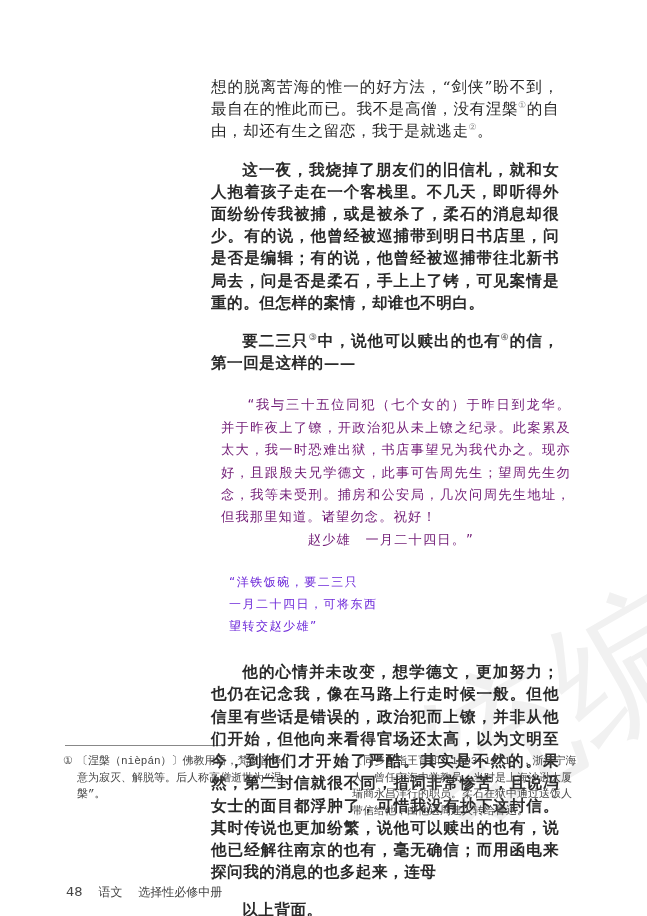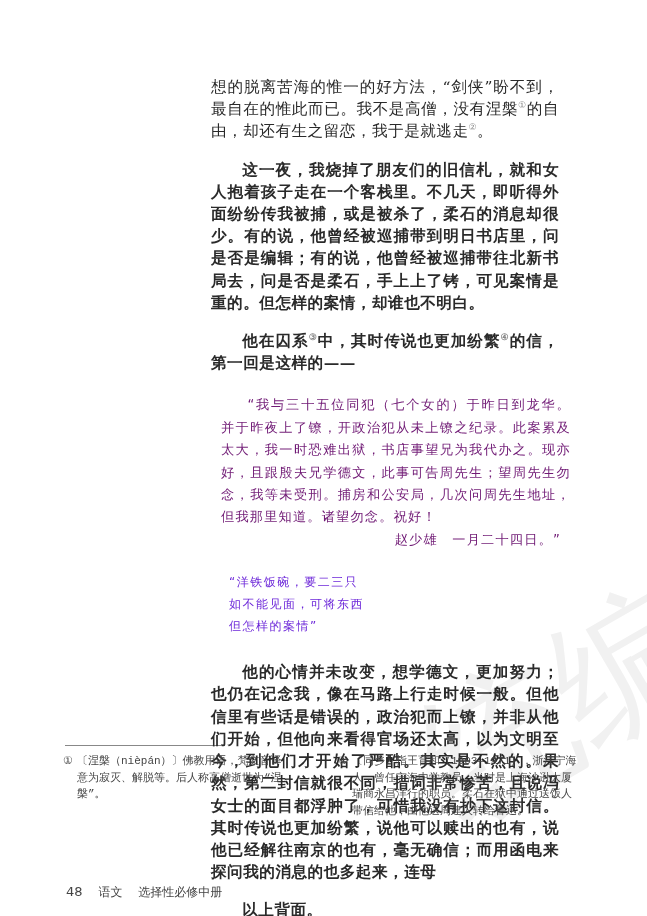--- a/index.html
+++ b/index.html
@@ -22,21 +22,21 @@
   }
   .main p { margin: 16px; }
   .indent { text-indent: 2em; font-weight: bold; }
   sup.fn { font-size: 9px; color: #888; vertical-align: 6px; line-height: 0; }
   .letter {
     margin: 20px 0 20px 26px; width: 350px;
     font-family: "DejaVu Sans", sans-serif; font-size: 13.2px;
     line-height: 22.4px; letter-spacing: 1.2px; color: #701a75;
   }
   .letter p { margin: 0; text-indent: 2em; }
-  .letter .sign { text-align: right; text-indent: 0; padding-right: 10px; }
+  .letter .sign { text-align: center; text-indent: 0; padding-right: 10px; }
   .note-heading { margin: 0; }
   .poem {
     margin: 20px 0 24px 34px;
     font-family: "DejaVu Sans", sans-serif; font-size: 12px;
     line-height: 22px; letter-spacing: 1.5px; color: #6d28d9;
   }
   .poem div { margin: 0; }
   .footrule {
     position: absolute; left: 65px; top: 745px; width: 160px; height: 0;
     border-top: 1px solid #888;
@@ -61,32 +61,32 @@
 
 <div class="page">
 
   <div class="watermark">统编</div>
 
   <div class="main">
     <p><span>想的脱离苦海的惟一的好方法，“剑侠”盼不到，最自在的惟此而已。我不是高僧，没有涅槃</span><sup class="fn">①</sup><span>的自由，却还有生之留恋，我于是就逃走</span><sup class="fn">②</sup><span>。</span></p>
 
     <p class="indent">这一夜，我烧掉了朋友们的旧信札，就和女人抱着孩子走在一个客栈里。不几天，即听得外面纷纷传我被捕，或是被杀了，柔石的消息却很少。有的说，他曾经被巡捕带到明日书店里，问是否是编辑；有的说，他曾经被巡捕带往北新书局去，问是否是柔石，手上上了铐，可见案情是重的。但怎样的案情，却谁也不明白。</p>
 
-    <p class="indent"><span>他在囚系</span><sup class="fn">③</sup><span>中，其时传说也更加纷繁</span><sup class="fn">④</sup><span>的信，第一回是这样的——</span></p>
+    <p class="indent"><span>要二三只</span><sup class="fn">③</sup><span>中，说他可以赎出的也有</span><sup class="fn">④</sup><span>的信，第一回是这样的——</span></p>
 
     <div class="letter">
       <p>“我与三十五位同犯（七个女的）于昨日到龙华。并于昨夜上了镣，开政治犯从未上镣之纪录。此案累及太大，我一时恐难出狱，书店事望兄为我代办之。现亦好，且跟殷夫兄学德文，此事可告周先生；望周先生勿念，我等未受刑。捕房和公安局，几次问周先生地址，但我那里知道。诸望勿念。祝好！</p>
       <p class="sign">赵少雄　一月二十四日。”</p>
     </div>
 
 
     <div class="poem">
       <div>“洋铁饭碗，要二三只</div>
-      <div>如不能见面，可将东西</div>
-      <div>但怎样的案情”</div>
+      <div>一月二十四日，可将东西</div>
+      <div>望转交赵少雄”</div>
     </div>
 
     <p class="indent">他的心情并未改变，想学德文，更加努力；也仍在记念我，像在马路上行走时候一般。但他信里有些话是错误的，政治犯而上镣，并非从他们开始，但他向来看得官场还太高，以为文明至今，到他们才开始了严酷。其实是不然的。果然，第二封信就很不同，措词非常惨苦，且说冯女士的面目都浮肿了，可惜我没有抄下这封信。其时传说也更加纷繁，说他可以赎出的也有，说他已经解往南京的也有，毫无确信；而用函电来探问我的消息的也多起来，连母</p>
 
     <p class="indent note-heading">以上背面。</p>
   </div>
 
   <div class="footrule"></div>
 
   <div class="footnotes fn-left">

